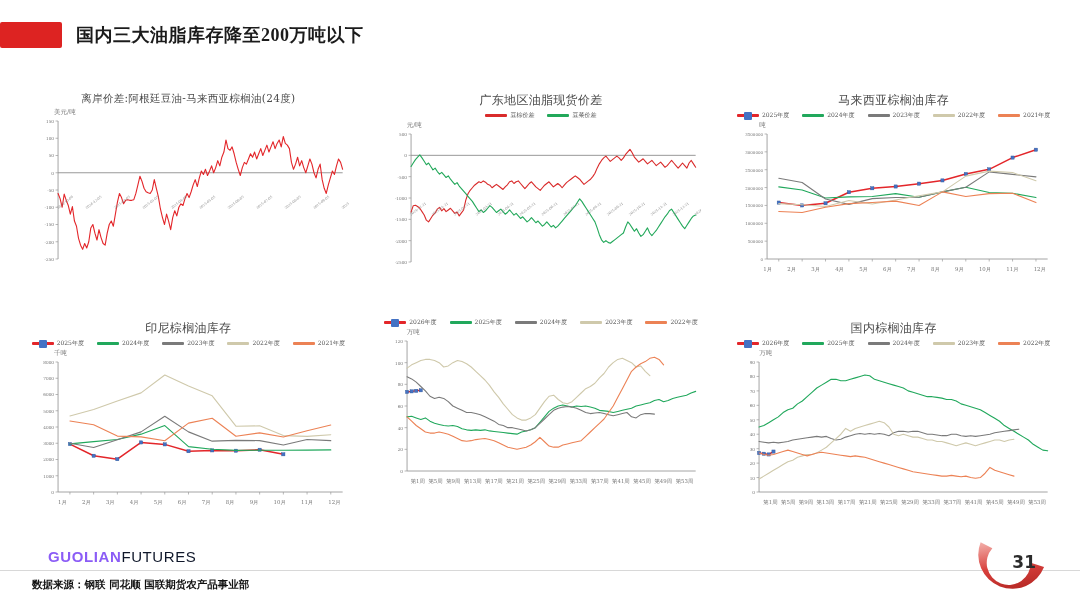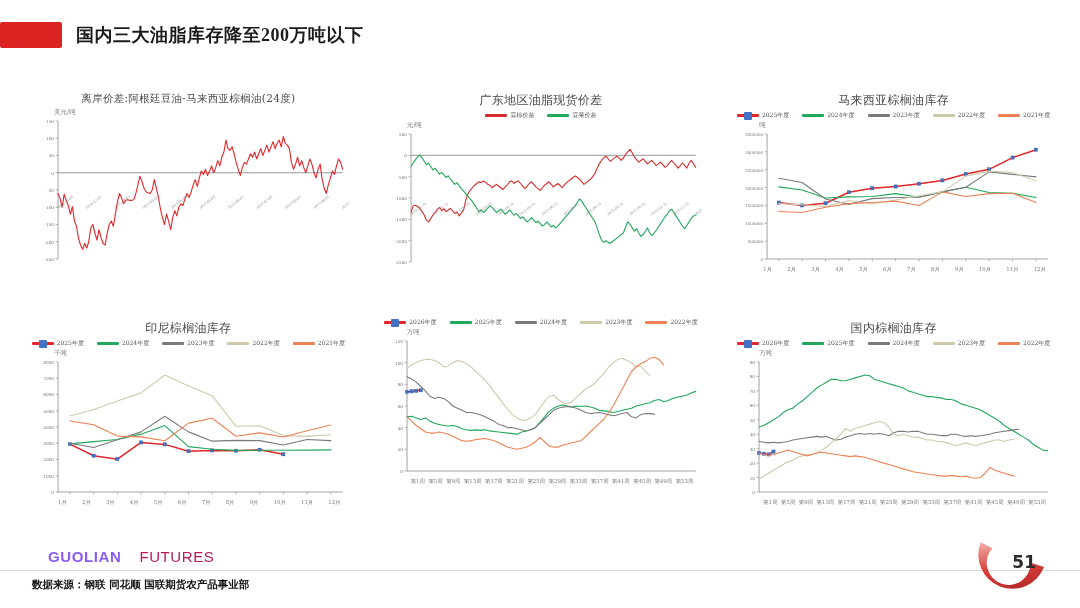--- a/index.html
+++ b/index.html
@@ -67,21 +67,21 @@
   }
   .xtick { font-size:5.4px; color:#777; white-space:nowrap;
     font-family:"DejaVu Serif","Liberation Serif",serif; }
 
   
   .footer-logo {
     position:absolute; left:48px; top:548px;
     font-size:15px; letter-spacing:.6px; font-weight:600;
   }
   .footer-logo .g { color:#8b5cf6; }
-  .footer-logo .f { color:#be185d; font-weight:400;padding-left:18px; }
+  .footer-logo .f { color:#0f172a; font-weight:400; }
   .footer-source {
     position:absolute; left:32px; top:578px;
     font-size:10.5px; font-weight:700; color:#111;
     font-family:"DejaVu Sans","Liberation Sans",sans-serif;
   }
   .footer-rule {
     position:absolute; left:0; top:570px; width:1080px; height:1px; background:#d8d8d8;
   }
   .page-badge { position:absolute; right:6px; bottom:0px; width:120px; height:74px; }
   .page-num {
@@ -540,15 +540,15 @@
   <svg class="page-badge" viewBox="0 0 120 74">
     <defs>
       <linearGradient id="swoosh" x1="0" y1="0" x2="1" y2="1">
         <stop offset="0%" stop-color="#f3b0ab"></stop>
         <stop offset="45%" stop-color="#d8403c"></stop>
         <stop offset="100%" stop-color="#a81f1c"></stop>
       </linearGradient>
     </defs>
     <path d="M20,18 A34,34 0 1 0 88,22 L74,22 A22,22 0 1 1 33,20 Z" fill="url(#swoosh)" transform="rotate(18 54 34)"></path>
   </svg>
-  <div class="page-num">51</div>
+  <div class="page-num">31</div>
 
 </div>
 
 </body></html>

